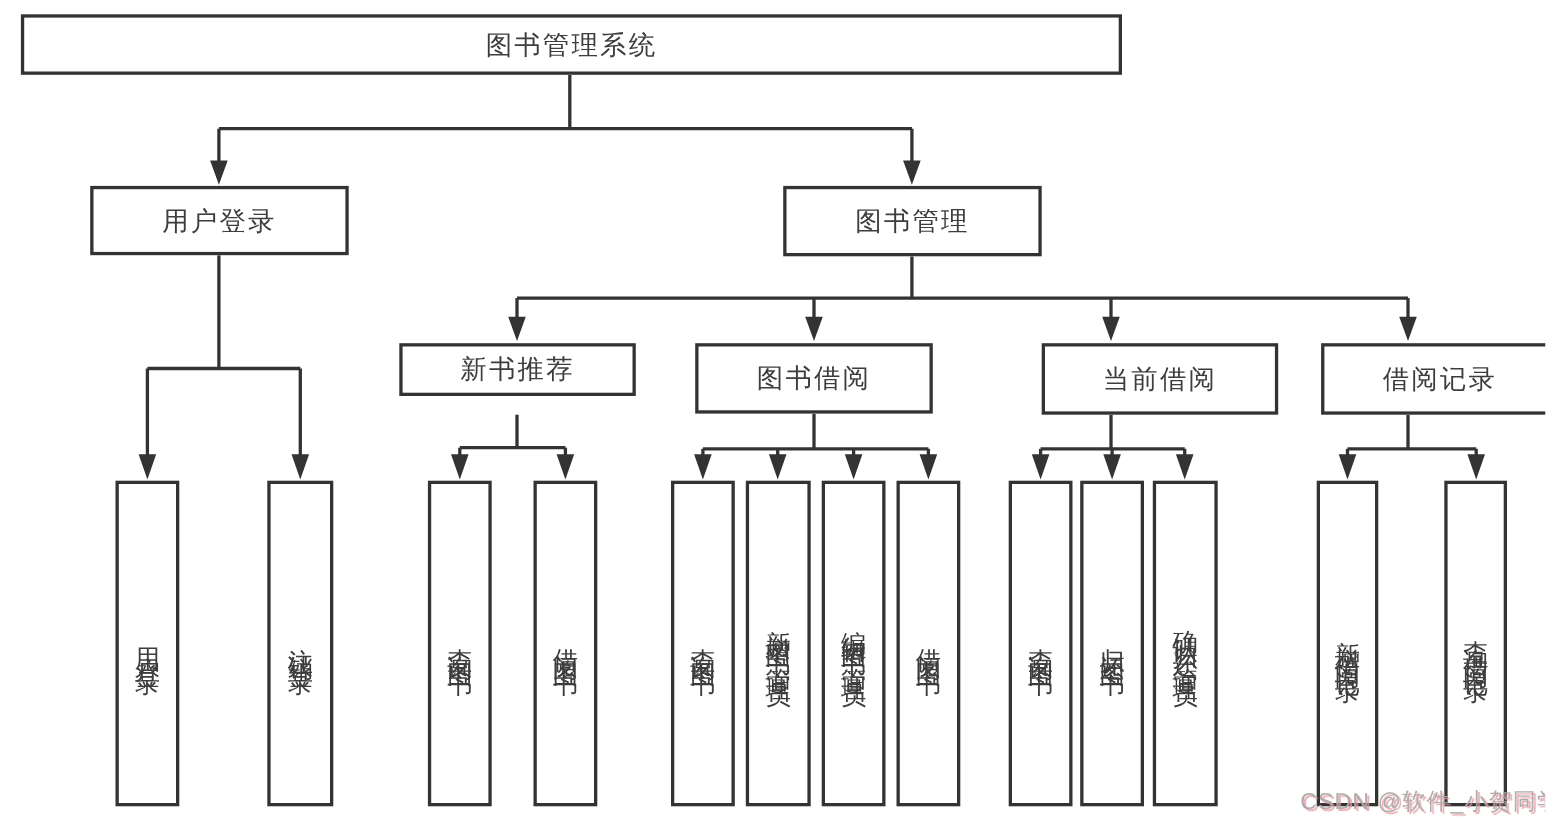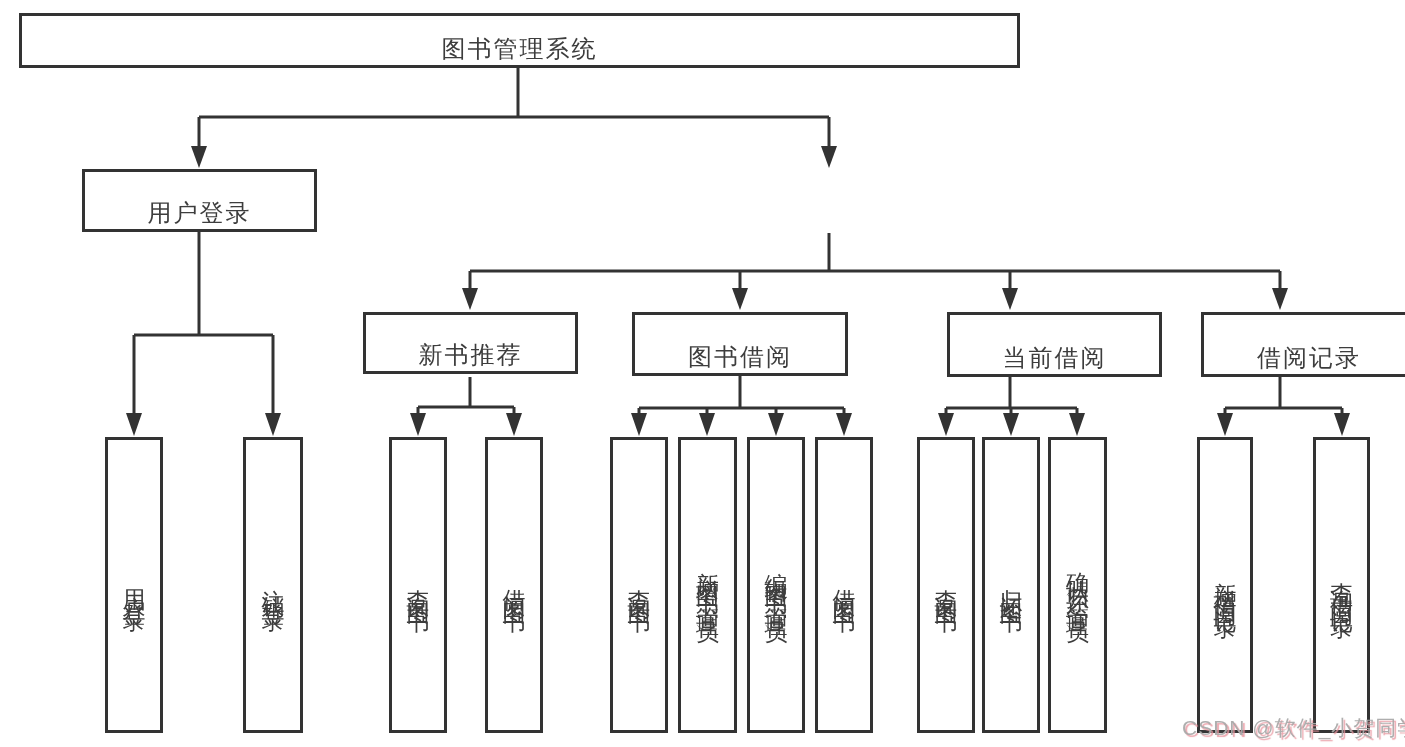--- a/index.html
+++ b/index.html
@@ -14,21 +14,21 @@
   .node{
     position:absolute;
     box-sizing:border-box;
     background:#ffffff;
     border:3px solid #333333;
     display:flex;
     align-items:center;
     justify-content:center;
     color:#3d3d3d;
   }
-  .node.h{font-size:24px;letter-spacing:2px;white-space:nowrap;align-items:flex-end;}
+  .node.h{font-size:24px;letter-spacing:2px;white-space:nowrap;}
   .node.v span{
     writing-mode:vertical-lr;
     text-orientation:mixed;
     font-size:23px;
     letter-spacing:7px;
     line-height:1;
   }
   .watermark{
     position:absolute;
     left:1182px;top:714px;
@@ -120,22 +120,25 @@
     </g>
   </svg>
 
   <div class="node h" style="left:19px;top:13px;width:1001px;height:55px;">
     <span>图书管理系统</span>
   </div>
 
   <div class="node h" style="left:82px;top:169px;width:235px;height:63px;">
     <span>用户登录</span>
   </div>
+  <div class="node h" style="left:712px;top:169px;width:235px;height:64px;">
+    <span>图书管理</span>
+  </div>
 
-  <div class="node h" style="left:363px;top:312px;width:215px;height:62px;">
+  <div class="node h" style="left:363px;top:312px;width:215px;height:48px;">
     <span>新书推荐</span>
   </div>
   <div class="node h" style="left:632px;top:312px;width:216px;height:64px;">
     <span>图书借阅</span>
   </div>
   <div class="node h" style="left:902px;top:312px;width:215px;height:65px;margin-left:45px;">
     <span>当前借阅</span>
   </div>
   <div class="node h" style="left:1172px;top:312px;width:216px;height:65px;margin-left:29px;">
     <span>借阅记录</span>

